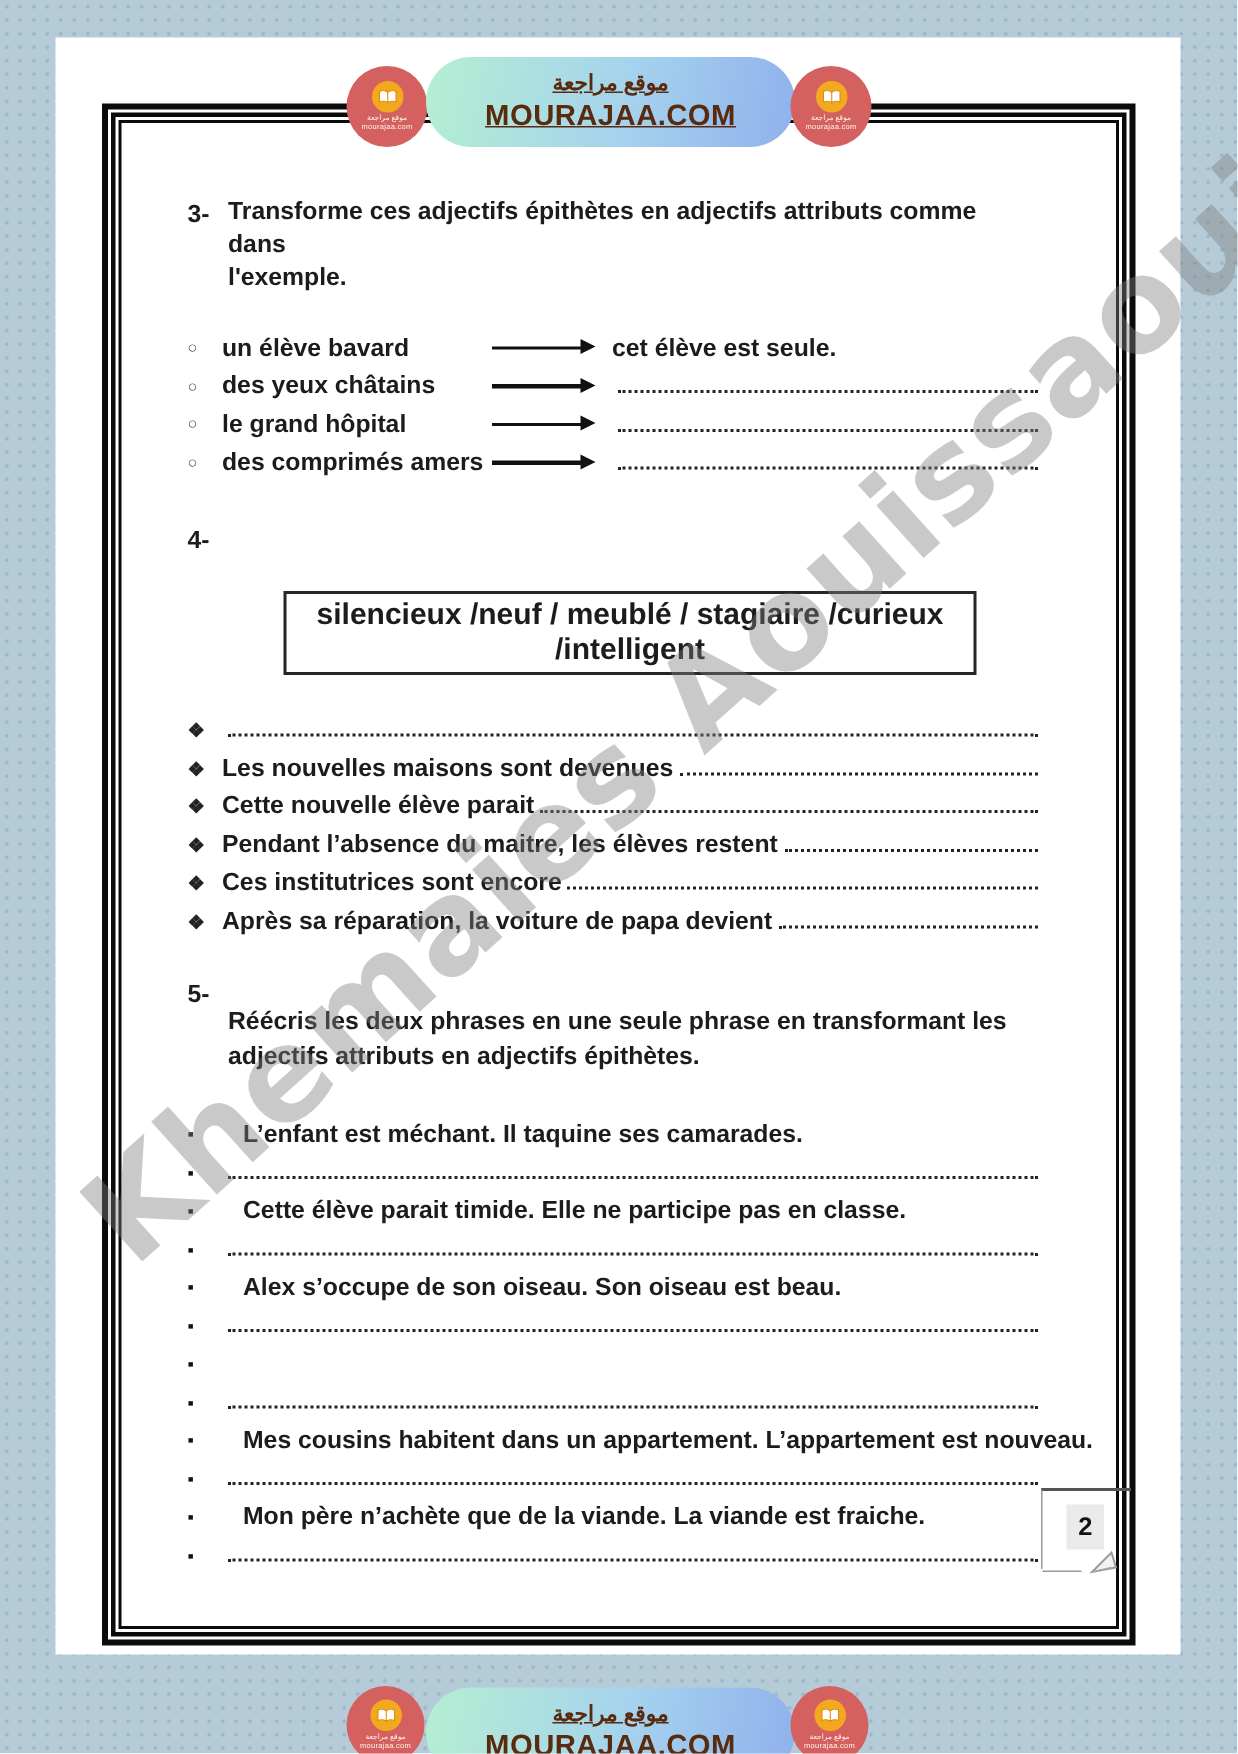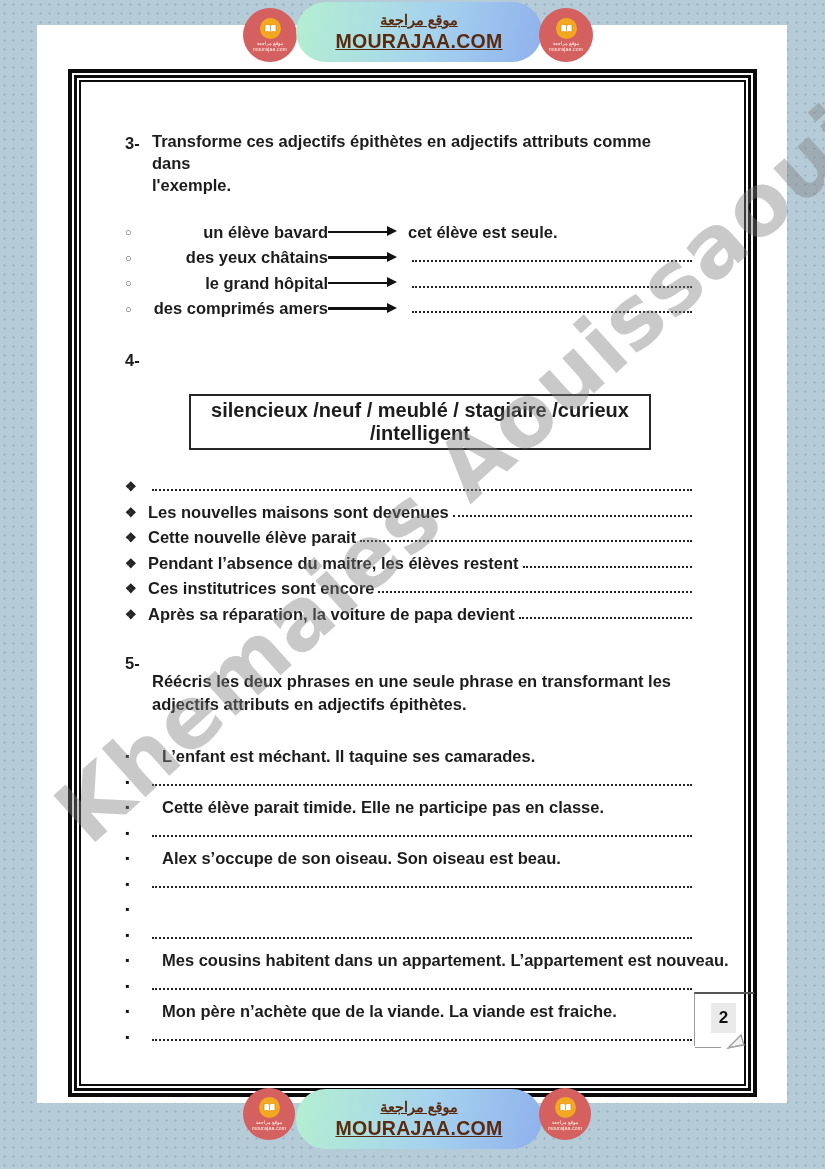--- a/index.html
+++ b/index.html
@@ -27,21 +27,21 @@
     color:#1c1c1c; font-weight:700; font-size:16.5px; z-index:3; }
 
   .heading { display:flex; }
   .hnum { flex:none; width:27px; line-height:26px; }
   .htext { line-height:22px; }
 
   
   .ex3rows { margin-top:25px; }
   .row3 { display:flex; align-items:center; min-height:22px; margin-bottom:3.5px; }
   .b3g { flex:none; width:23px; font-size:11px; color:#555; font-weight:400; }
-  .t3l { flex:none; width:180px;text-align:right; }
+  .t3l { flex:none; width:180px; }
   .arrow { flex:none; position:relative; width:60px; height:2.5px; background:#111; margin-right:20px; }
   .arrow::after { content:''; position:absolute; right:-9px; top:-4.6px;
     border-left:10px solid #111; border-top:5.8px solid transparent; border-bottom:5.8px solid transparent; }
   .t3r { }
   .dots { flex:1 1 auto; border-bottom:2.6px dotted #232323; margin:0 0 5px 4px; min-height:14px; }
 
   
   .ex4head { margin-top:27px; }
   .wordbox { margin:21px 0 0 64px; width:462px; border:2px solid #262626;
     text-align:center; padding:3px 0 3px; font-size:20px; }
@@ -67,21 +67,21 @@
 
   
   .pagenum { position:absolute; left:694px; top:992px; width:60px; height:54px; z-index:4;
     border-top:2px solid #555; border-left:1px solid #9a9a9a; }
   .pn-box { position:absolute; left:16px; top:9px; width:25px; height:30px; background:#eaeaea;
     display:flex; align-items:center; justify-content:center; font-size:17px; font-weight:700; color:#111; }
   .pn-fold { position:absolute; right:6px; bottom:-4px; }
   .pn-bottomline { position:absolute; left:0; bottom:-2px; width:26px; border-bottom:1px solid #9a9a9a; }
 
   
-  .banner { position:absolute; left:12px; width:670px; height:70px; z-index:30; }
+  .banner { position:absolute; left:0; width:670px; height:70px; z-index:30;margin-top:36px; }
   .banner.header { top:0; }
   .banner.footer { top:1083px; }
   .pill { position:absolute; left:284px; top:2px; width:246px; height:60px; border-radius:30px;
     background:linear-gradient(100deg,#b4efd1 0%, #a5d2ee 55%, #8fb1ec 100%);
     display:flex; flex-direction:column; align-items:center; justify-content:center; }
   .banner.footer .pill { top:6px; }
   .pill .ar { font-size:14.5px; font-weight:700; color:#5a2a0e; text-decoration:underline; line-height:18px; }
   .pill .dom { font-size:19.5px; font-weight:700; color:#5a2a0e; text-decoration:underline; letter-spacing:0.3px; line-height:24px; }
   .logo { position:absolute; top:8px; width:54px; height:54px; border-radius:50%; background:#d46060;
     display:flex; flex-direction:column; align-items:center; justify-content:center; }

